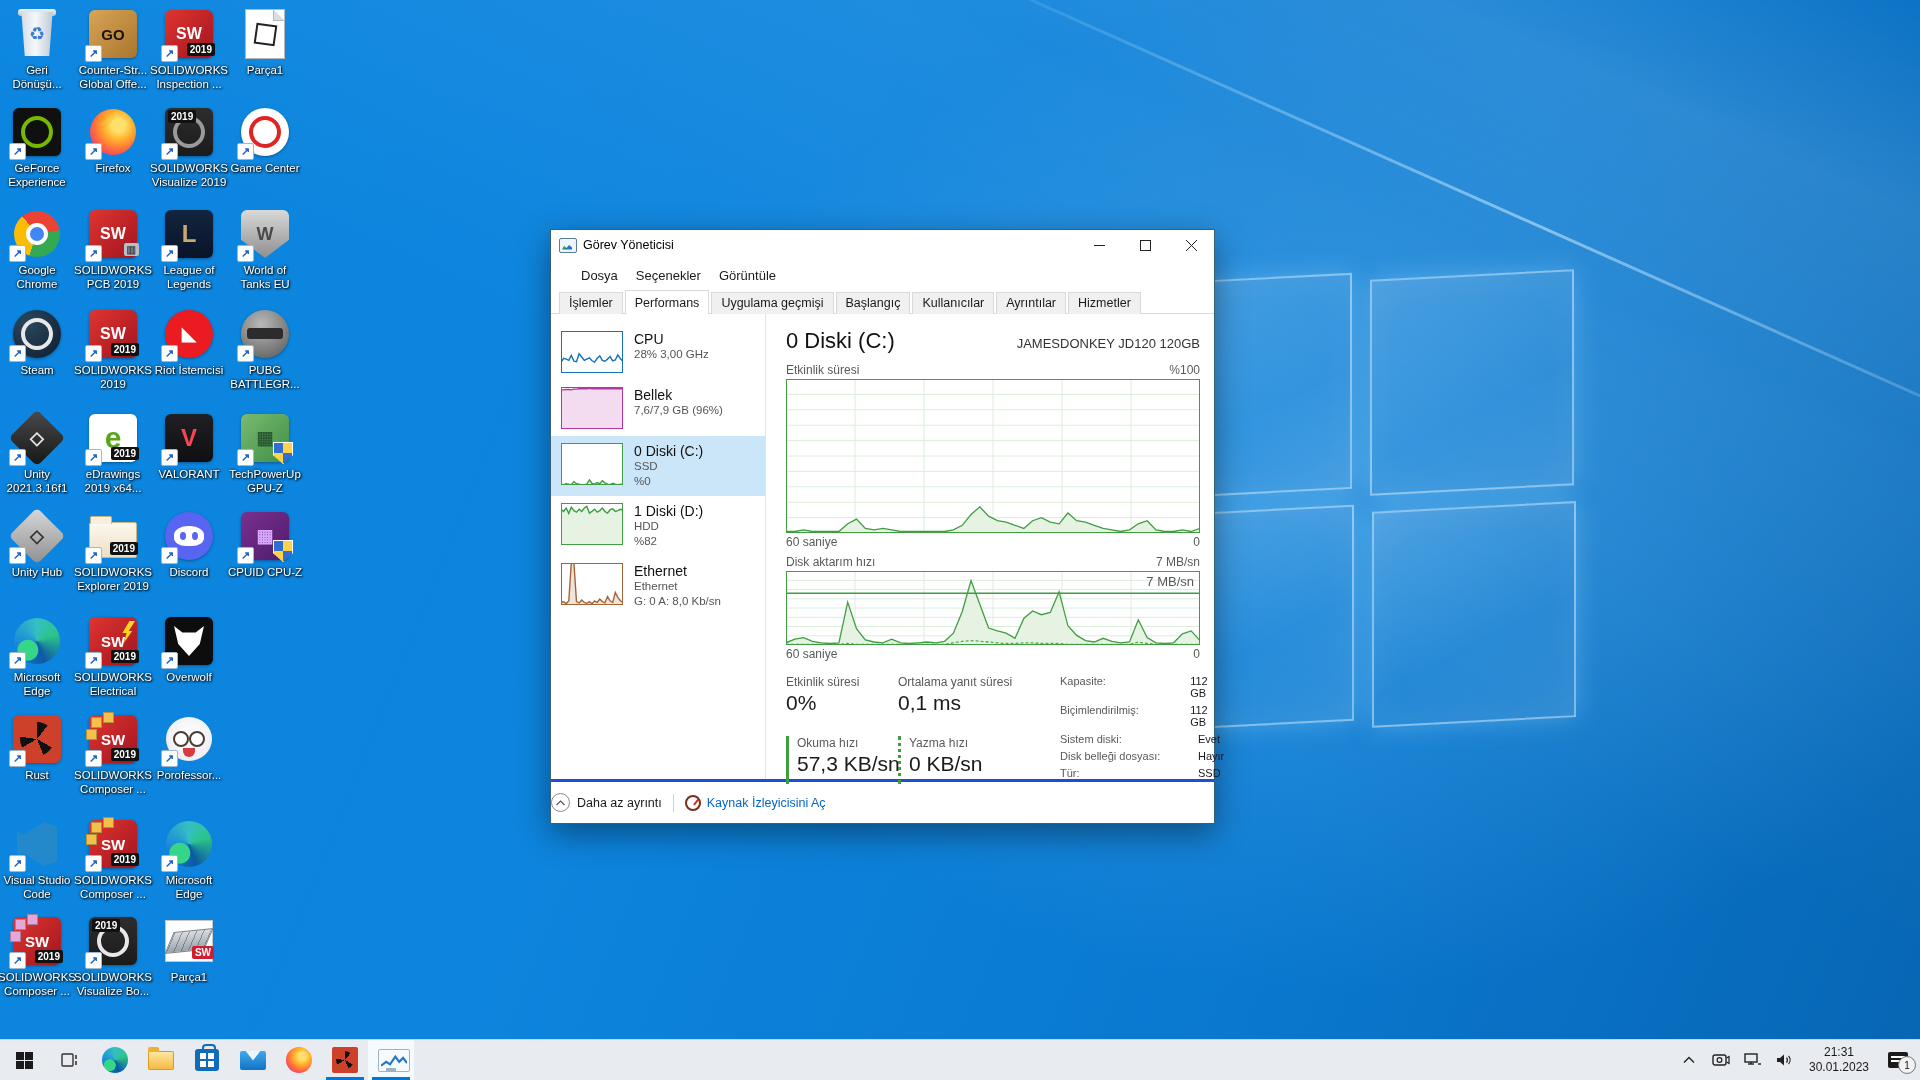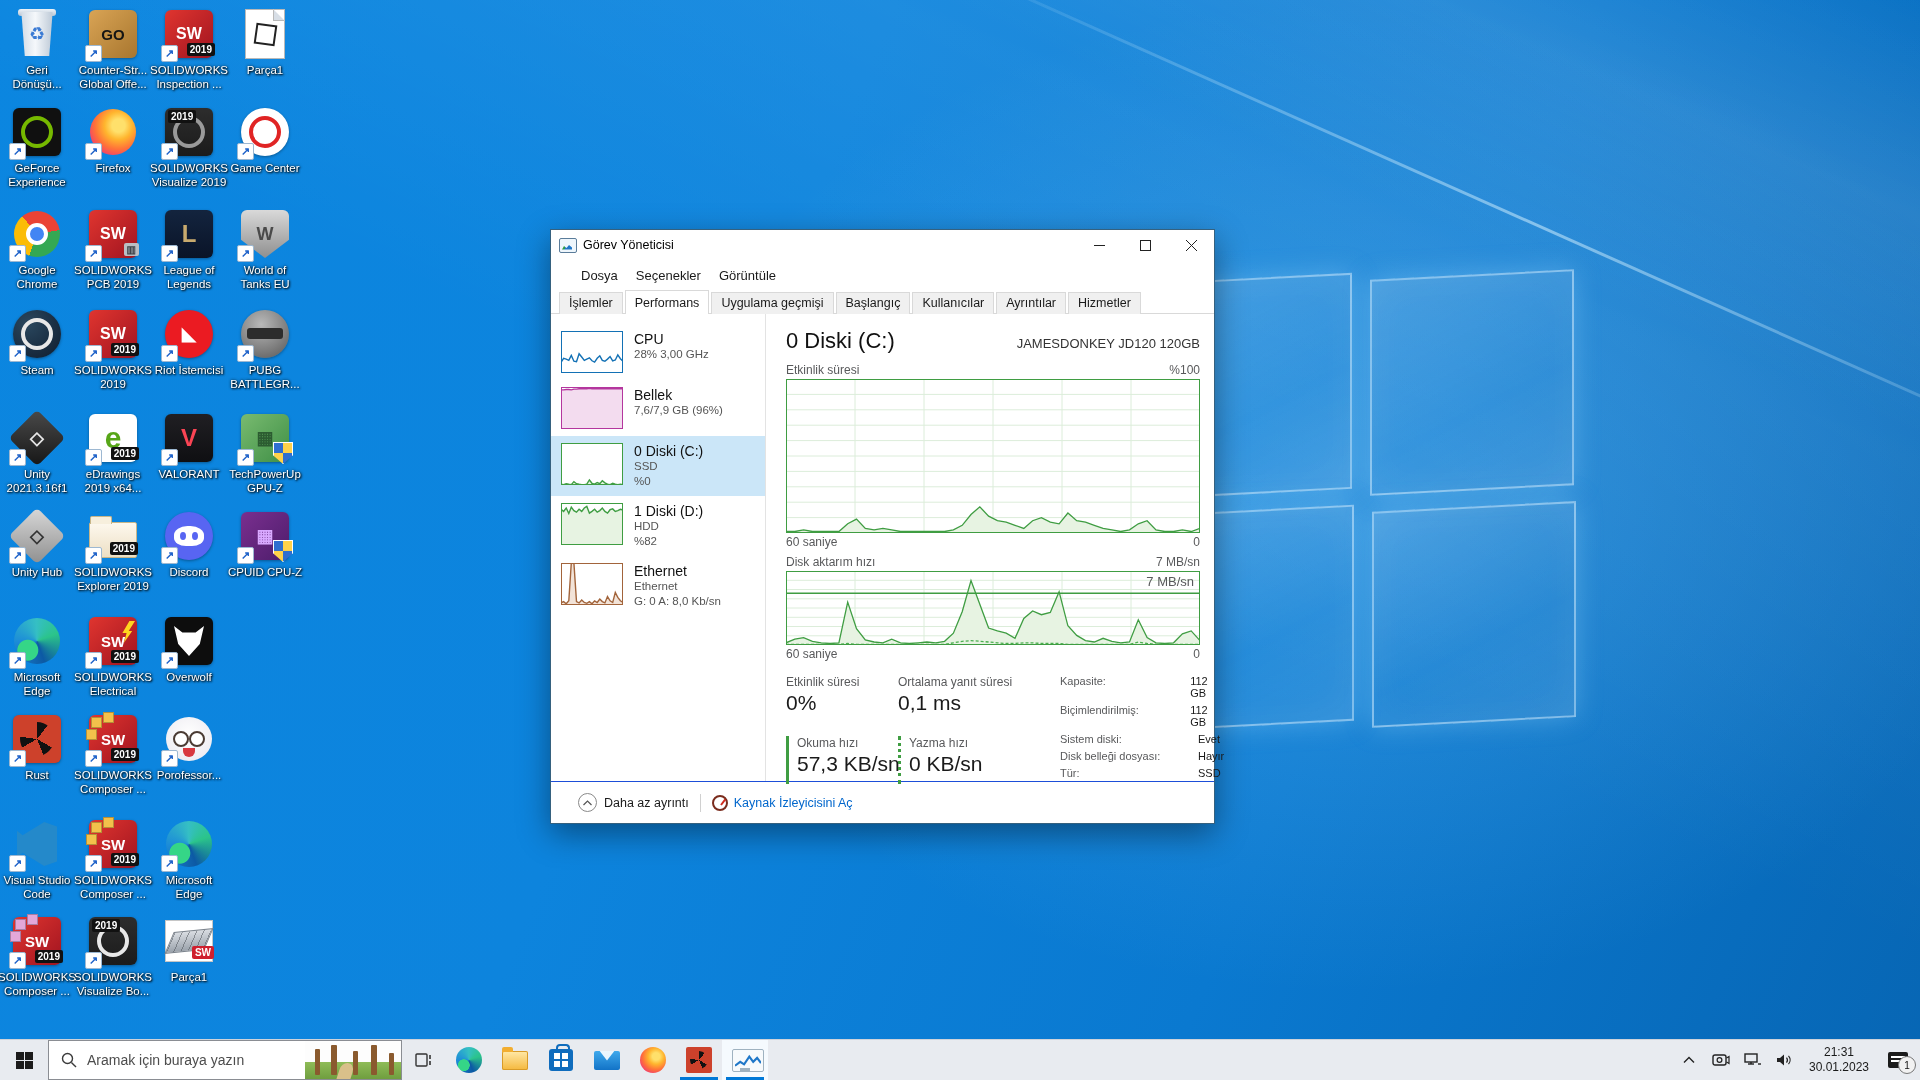--- a/index.html
+++ b/index.html
@@ -156,21 +156,21 @@
   .statsrow{display:flex;margin-top:14px;}
   .statcol1{display:grid;grid-template-columns:112px 118px;grid-row-gap:12px;}
   .stat .sl{font-size:12px;color:#58595b;}
   .stat .sv{font-size:21px;font-weight:300;color:#1a1a1a;margin-top:2px;white-space:nowrap;}
   .stat.readb{border-left:3px solid #3f9d42;padding-left:8px;}
   .stat.writeb{border-left:3px dotted #3f9d42;padding-left:8px;}
   .detailcol{margin-left:44px;font-size:11px;color:#58595b;}
   .drow{display:flex;margin-bottom:5px;}
   .drow .dl{width:118px;}
   .drow .dv{color:#1a1a1a;margin-left:20px;}
-  .tmfooter{flex:none;height:41px;border-top:1px solid #1d4ed8;display:flex;align-items:center;padding-left:27px;}
+  .tmfooter{flex:none;height:41px;border-top:3px solid #1d4ed8;display:flex;align-items:center;padding-left:0;}
   .lessbtn{display:flex;align-items:center;cursor:pointer;font-size:12.5px;color:#1a1a1a;}
   .circlechev{width:17px;height:17px;border:1px solid #8a8a8a;border-radius:50%;display:flex;align-items:center;justify-content:center;margin-right:7px;}
   .vdiv{width:1px;height:18px;background:#d0d0d0;margin:0 11px;}
   .reslink{display:flex;align-items:center;cursor:pointer;font-size:12.5px;color:#0066cc;}
   .gauge{width:16px;height:16px;border-radius:50%;border:2px solid #7a2c1d;position:relative;margin-right:6px;background:#fff;box-sizing:border-box;}
   .gauge::after{content:"";position:absolute;left:6px;top:1px;width:2px;height:7px;background:#d12b1e;transform:rotate(38deg);transform-origin:bottom;}
 </style>
 </head>
 <body>
 
@@ -847,35 +847,20 @@
 
 <div class="taskbar">
   <div class="tb-btn">
     <div class="startlogo">
         <i></i>
         <i></i>
         <i></i>
         <i></i>
       </div>
   </div>
-  <div class="searchbox">
-    <svg width="16" height="16" viewBox="0 0 16 16" style="margin-left:12px;">
-      <circle cx="6.5" cy="6.5" r="5" fill="none" stroke="#3b3b3b" stroke-width="1.4"></circle>
-      <line x1="10.4" y1="10.4" x2="15" y2="15" stroke="#3b3b3b" stroke-width="1.4"></line>
-    </svg>
-    <span class="ph">Aramak için buraya yazın</span>
-    <div class="searchart">
-      <u></u>
-        <i class="t1"></i>
-        <i class="t2"></i>
-        <i class="t3"></i>
-        <i class="t4"></i>
-        <i class="t5"></i>
-    </div>
-  </div>
   <div class="tb-btn" style="width:44px;">
     <svg width="18" height="16" viewBox="0 0 18 16">
       <rect x="1" y="2" width="11" height="12" fill="none" stroke="#333" stroke-width="1.4" rx="1"></rect>
       <line x1="15" y1="3" x2="15" y2="7" stroke="#333" stroke-width="1.6"></line>
       <line x1="15" y1="9" x2="15" y2="13" stroke="#333" stroke-width="1.6"></line>
     </svg>
   </div>
   <div id="taskbar-apps" style="display:flex;">
       <div class="tb-app">
         <span>

